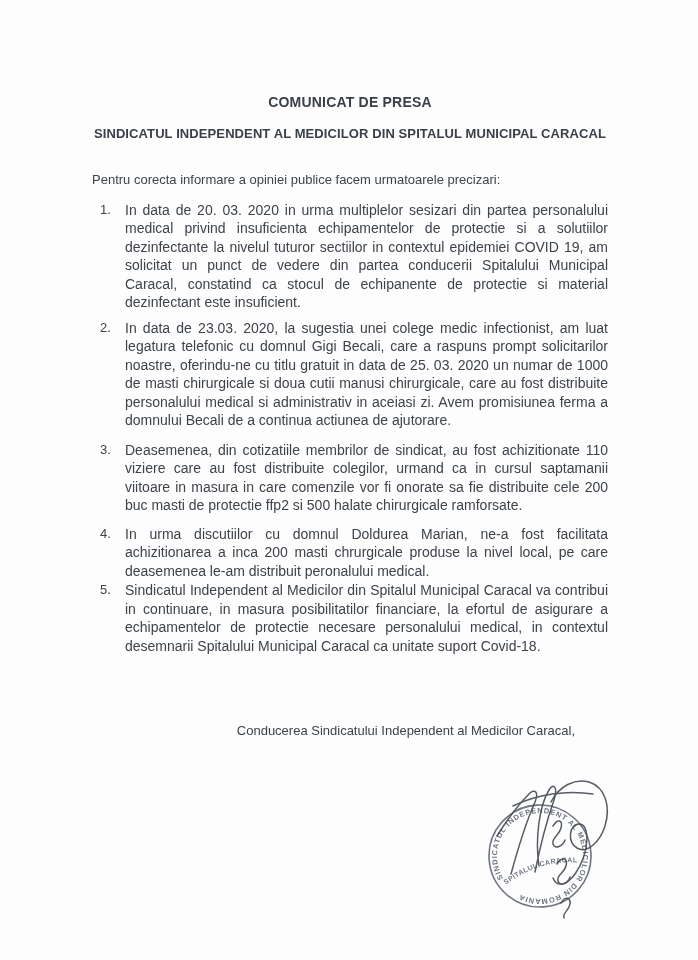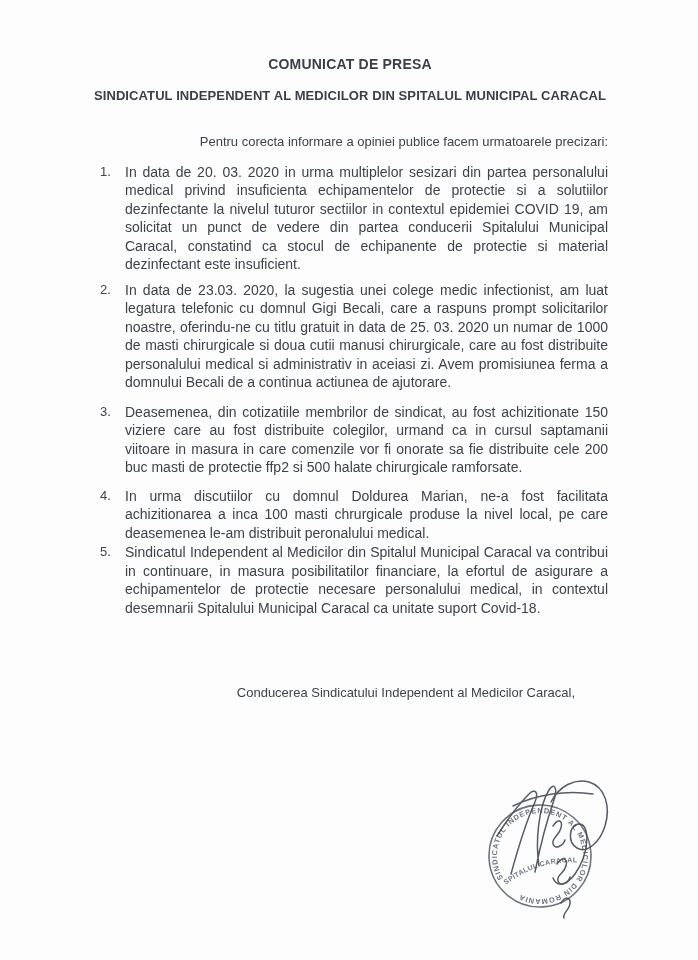--- a/index.html
+++ b/index.html
@@ -13,40 +13,39 @@
     overflow: hidden;
   }
   .content {
     position: absolute;
     left: 92px;
     top: 0;
     width: 516px;
   }
   .title {
     margin: 0;
-    padding-top: 56px;
+    padding-top: 94px;
     text-align: center;
     font-size: 14px;
     font-weight: bold;
     color: #3a4049;
     letter-spacing: 0.2px;
   }
   .subtitle {
     margin: 16px 0 16px 0;
     text-align: center;
     font-size: 13px;
     font-weight: bold;
     color: #3a4049;
     letter-spacing: 0.1px;
   }
   .intro {
     margin: 30px 0 0 0;
     font-size: 13px;
     line-height: 18.5px;
-    text-align: right;
   }
   .list { margin-top: 11px; }
   .item {
     position: relative;
     padding-left: 33px;
   }
   .item .num {
     position: absolute;
     left: 8px;
     top: 0;
@@ -103,26 +102,26 @@
         <p>In data de 20. 03. 2020 in urma multiplelor sesizari din partea personalului medical privind insuficienta echipamentelor de protectie si a solutiilor dezinfectante la nivelul tuturor sectiilor in contextul epidemiei COVID 19, am solicitat un punct de vedere din partea conducerii Spitalului Municipal Caracal, constatind ca stocul de echipanente de protectie si material dezinfectant este insuficient.</p>
       </div>
 
       <div class="item item2">
         <span class="num">2.</span>
         <p>In data de 23.03. 2020, la sugestia unei colege medic infectionist, am luat legatura telefonic cu domnul Gigi Becali, care a raspuns prompt solicitarilor noastre, oferindu-ne cu titlu gratuit in data de 25. 03. 2020 un numar de 1000 de masti chirurgicale si doua cutii manusi chirurgicale,  care au fost distribuite personalului medical si administrativ in aceiasi zi. Avem promisiunea ferma a domnului Becali de a continua actiunea de ajutorare.</p>
       </div>
 
       <div class="item item3">
         <span class="num">3.</span>
-        <p>Deasemenea, din cotizatiile membrilor de sindicat, au fost achizitionate 150 viziere care au fost distribuite colegilor, urmand ca in cursul saptamanii viitoare in masura in care comenzile vor fi onorate sa fie distribuite cele 200 buc masti de protectie ffp2 si 500 halate chirurgicale ramforsate.</p>
+        <p>Deasemenea, din cotizatiile membrilor de sindicat, au fost achizitionate 110 viziere care au fost distribuite colegilor, urmand ca in cursul saptamanii viitoare in masura in care comenzile vor fi onorate sa fie distribuite cele 200 buc masti de protectie ffp2 si 500 halate chirurgicale ramforsate.</p>
       </div>
 
       <div class="item item4">
         <span class="num">4.</span>
-        <p>In urma discutiilor cu domnul Doldurea Marian, ne-a fost facilitata achizitionarea a inca 100 masti chrurgicale produse la nivel local, pe care deasemenea le-am distribuit peronalului medical.</p>
+        <p>In urma discutiilor cu domnul Doldurea Marian, ne-a fost facilitata achizitionarea a inca 200 masti chrurgicale produse la nivel local, pe care deasemenea le-am distribuit peronalului medical.</p>
       </div>
 
       <div class="item item5">
         <span class="num">5.</span>
         <p>Sindicatul Independent al Medicilor din Spitalul Municipal Caracal va contribui in continuare, in masura posibilitatilor financiare, la efortul de asigurare a echipamentelor de protectie necesare personalului medical, in contextul desemnarii Spitalului Municipal Caracal ca unitate suport Covid-18.</p>
       </div>
 
     </div>
 
     <p class="signature-line">Conducerea Sindicatului Independent al Medicilor Caracal,</p>

